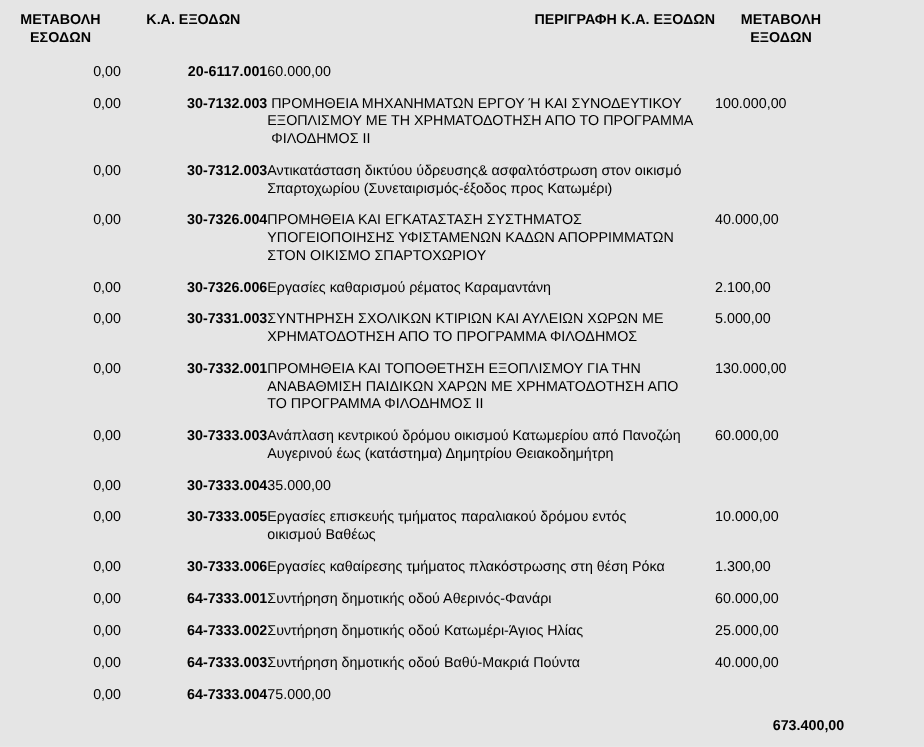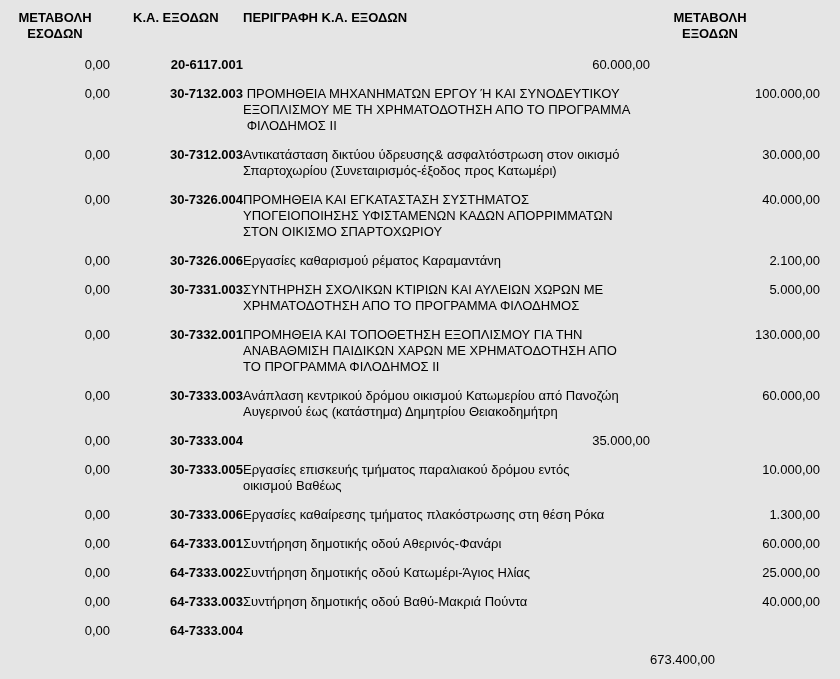--- a/index.html
+++ b/index.html
@@ -24,31 +24,31 @@
     grid-template-columns: 110px 133px 407px 170px;
     align-items: start;
   }
   
   .table-header {
     font-weight: bold;
     margin-bottom: 15px;
   }
   .h-income  { text-align: center; }
   .h-code    { padding-left: 23px; }
-  .h-desc    { text-align: left; }
+  .h-desc    { text-align: right; }
   .h-amount  { text-align: center; padding-right: 50px; }
   
   .t-row { margin-bottom: 13px; }
   .c-income { text-align: right; }
   .c-code   { padding-left: 23px; font-weight: bold; text-align: right; }
   .c-desc   { white-space: pre-wrap; }
-  .c-amount { text-align: right; }
+  .c-amount { }
   
   .total-row { margin-top: 5px; }
-  .c-total { font-weight: normal; text-align: left; }
+  .c-total { font-weight: bold; text-align: center; }
 </style>
 </head>
 <body>
 
 <div class="page">
 
   <div class="grid table-header">
     <div class="h-income">ΜΕΤΑΒΟΛΗ ΕΣΟΔΩΝ</div>
     <div class="h-code">Κ.Α. ΕΞΟΔΩΝ</div>
     <div class="h-desc">ΠΕΡΙΓΡΑΦΗ Κ.Α. ΕΞΟΔΩΝ</div>
@@ -70,21 +70,20 @@
 ΕΞΟΠΛΙΣΜΟΥ ΜΕ ΤΗ ΧΡΗΜΑΤΟΔΟΤΗΣΗ ΑΠΟ ΤΟ ΠΡΟΓΡΑΜΜΑ
  ΦΙΛΟΔΗΜΟΣ ΙΙ</div>
         <div class="c-amount">100.000,00</div>
       </div>
 
       <div class="grid t-row">
         <div class="c-income">0,00</div>
         <div class="c-code">30-7312.003</div>
         <div class="c-desc">Αντικατάσταση δικτύου ύδρευσης&amp; ασφαλτόστρωση στον οικισμό
 Σπαρτοχωρίου (Συνεταιρισμός-έξοδος προς Κατωμέρι)</div>
-        <div class="c-amount">30.000,00</div>
       </div>
 
       <div class="grid t-row">
         <div class="c-income">0,00</div>
         <div class="c-code">30-7326.004</div>
         <div class="c-desc">ΠΡΟΜΗΘΕΙΑ ΚΑΙ ΕΓΚΑΤΑΣΤΑΣΗ ΣΥΣΤΗΜΑΤΟΣ
 ΥΠΟΓΕΙΟΠΟΙΗΣΗΣ ΥΦΙΣΤΑΜΕΝΩΝ ΚΑΔΩΝ ΑΠΟΡΡΙΜΜΑΤΩΝ
 ΣΤΟΝ ΟΙΚΙΣΜΟ ΣΠΑΡΤΟΧΩΡΙΟΥ</div>
         <div class="c-amount">40.000,00</div>
       </div>
@@ -159,20 +158,21 @@
       <div class="grid t-row">
         <div class="c-income">0,00</div>
         <div class="c-code">64-7333.003</div>
         <div class="c-desc">Συντήρηση δημοτικής οδού Βαθύ-Μακριά Πούντα</div>
         <div class="c-amount">40.000,00</div>
       </div>
 
       <div class="grid t-row">
         <div class="c-income">0,00</div>
         <div class="c-code">64-7333.004</div>
+        <div class="c-amount">75.000,00</div>
       </div>
     </div>
 
   <div class="grid total-row">
     <div></div>
     <div></div>
     <div></div>
     <div class="c-total">673.400,00</div>
   </div>
 

